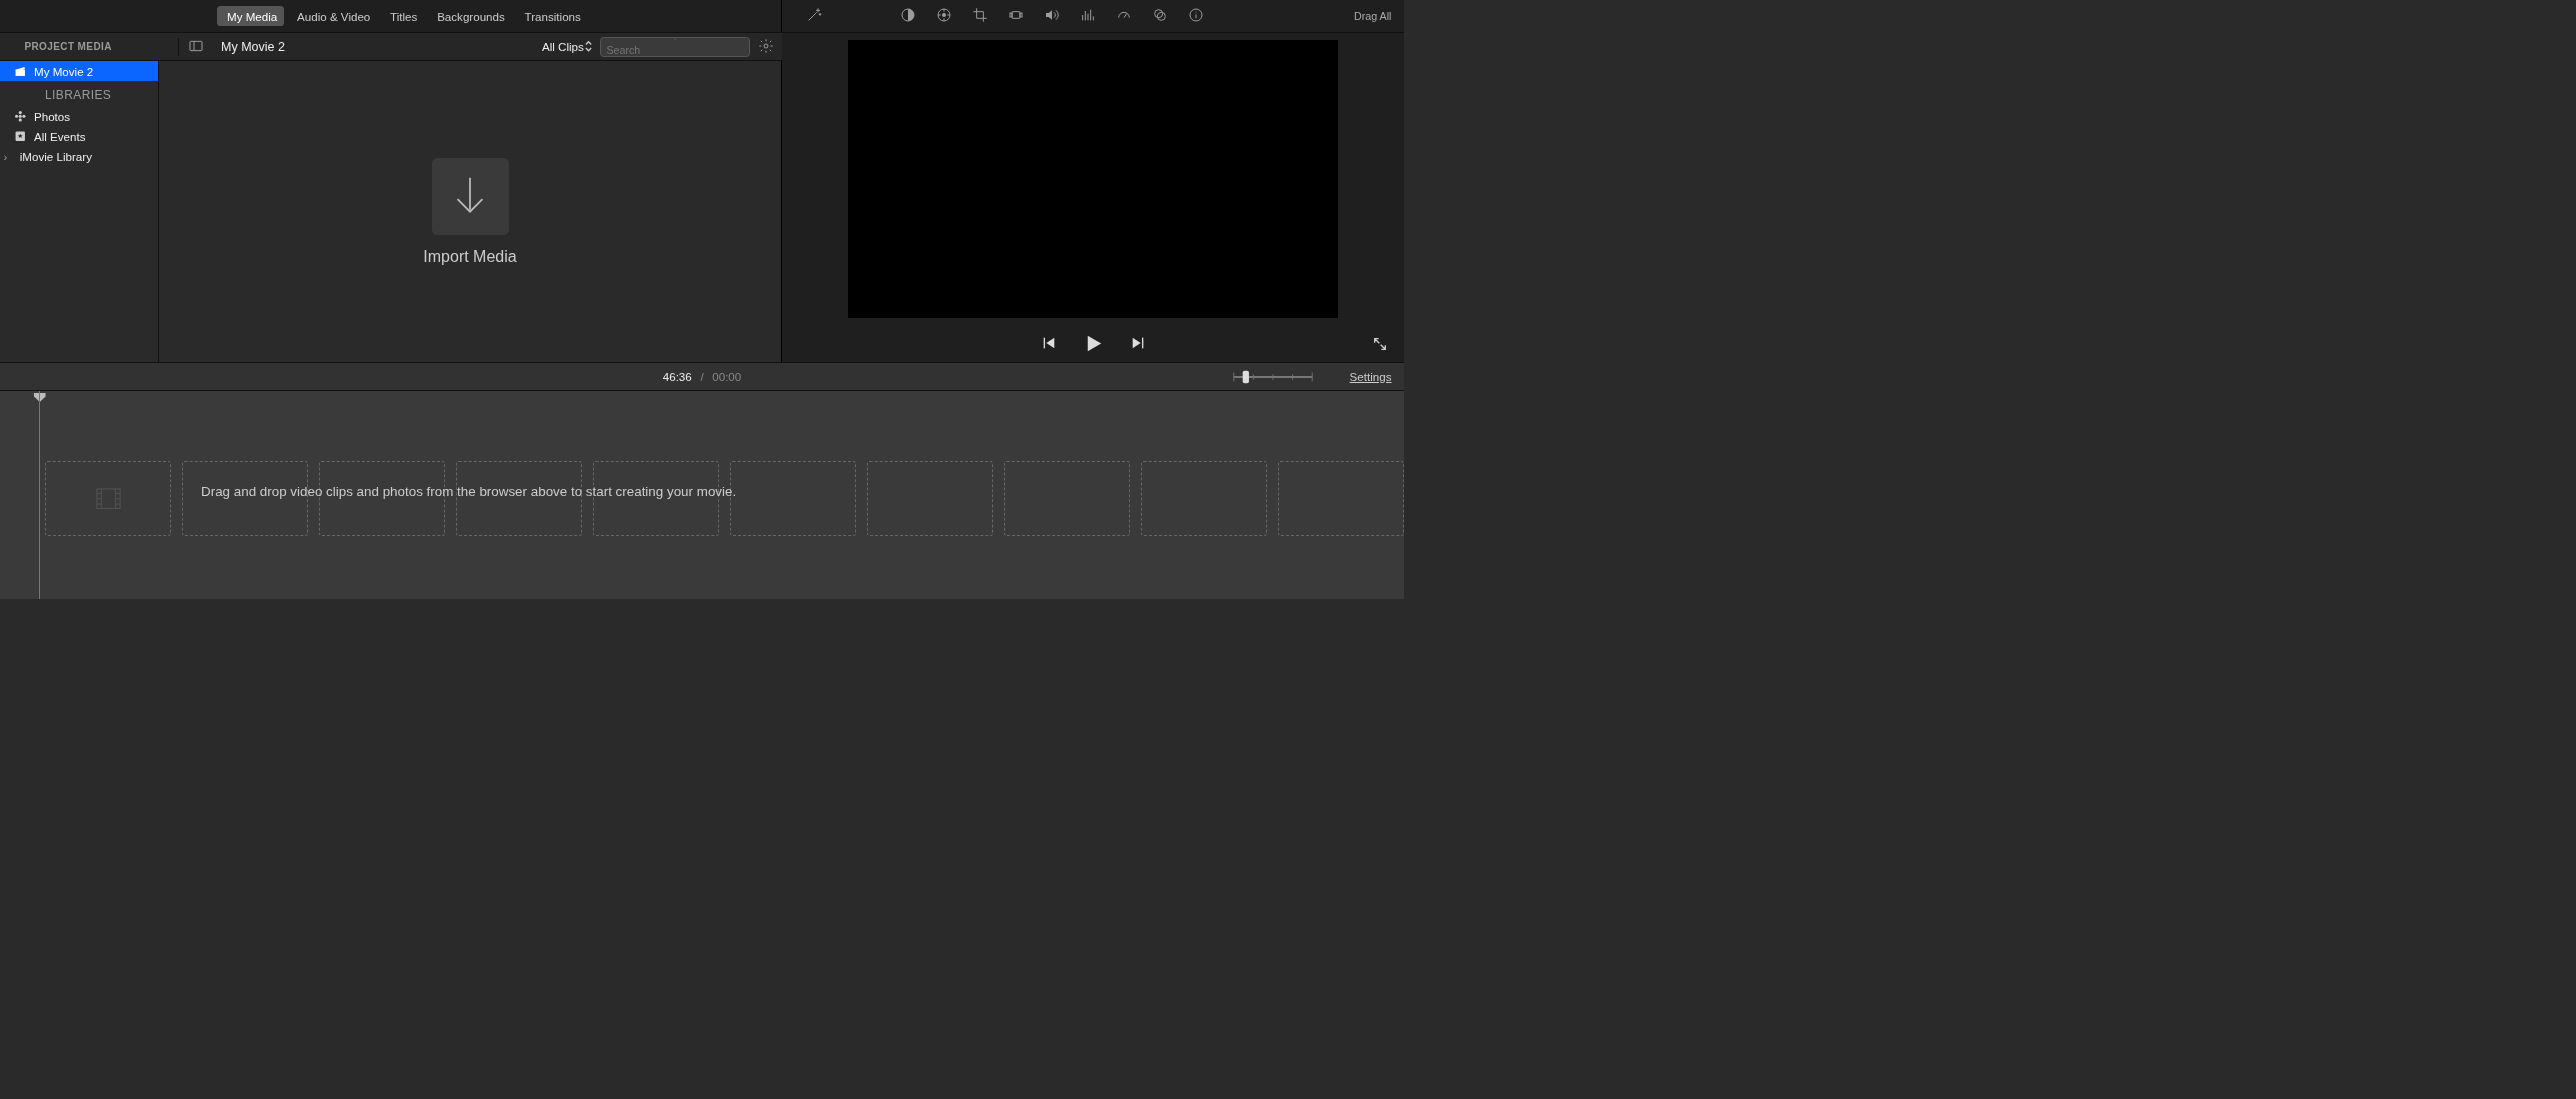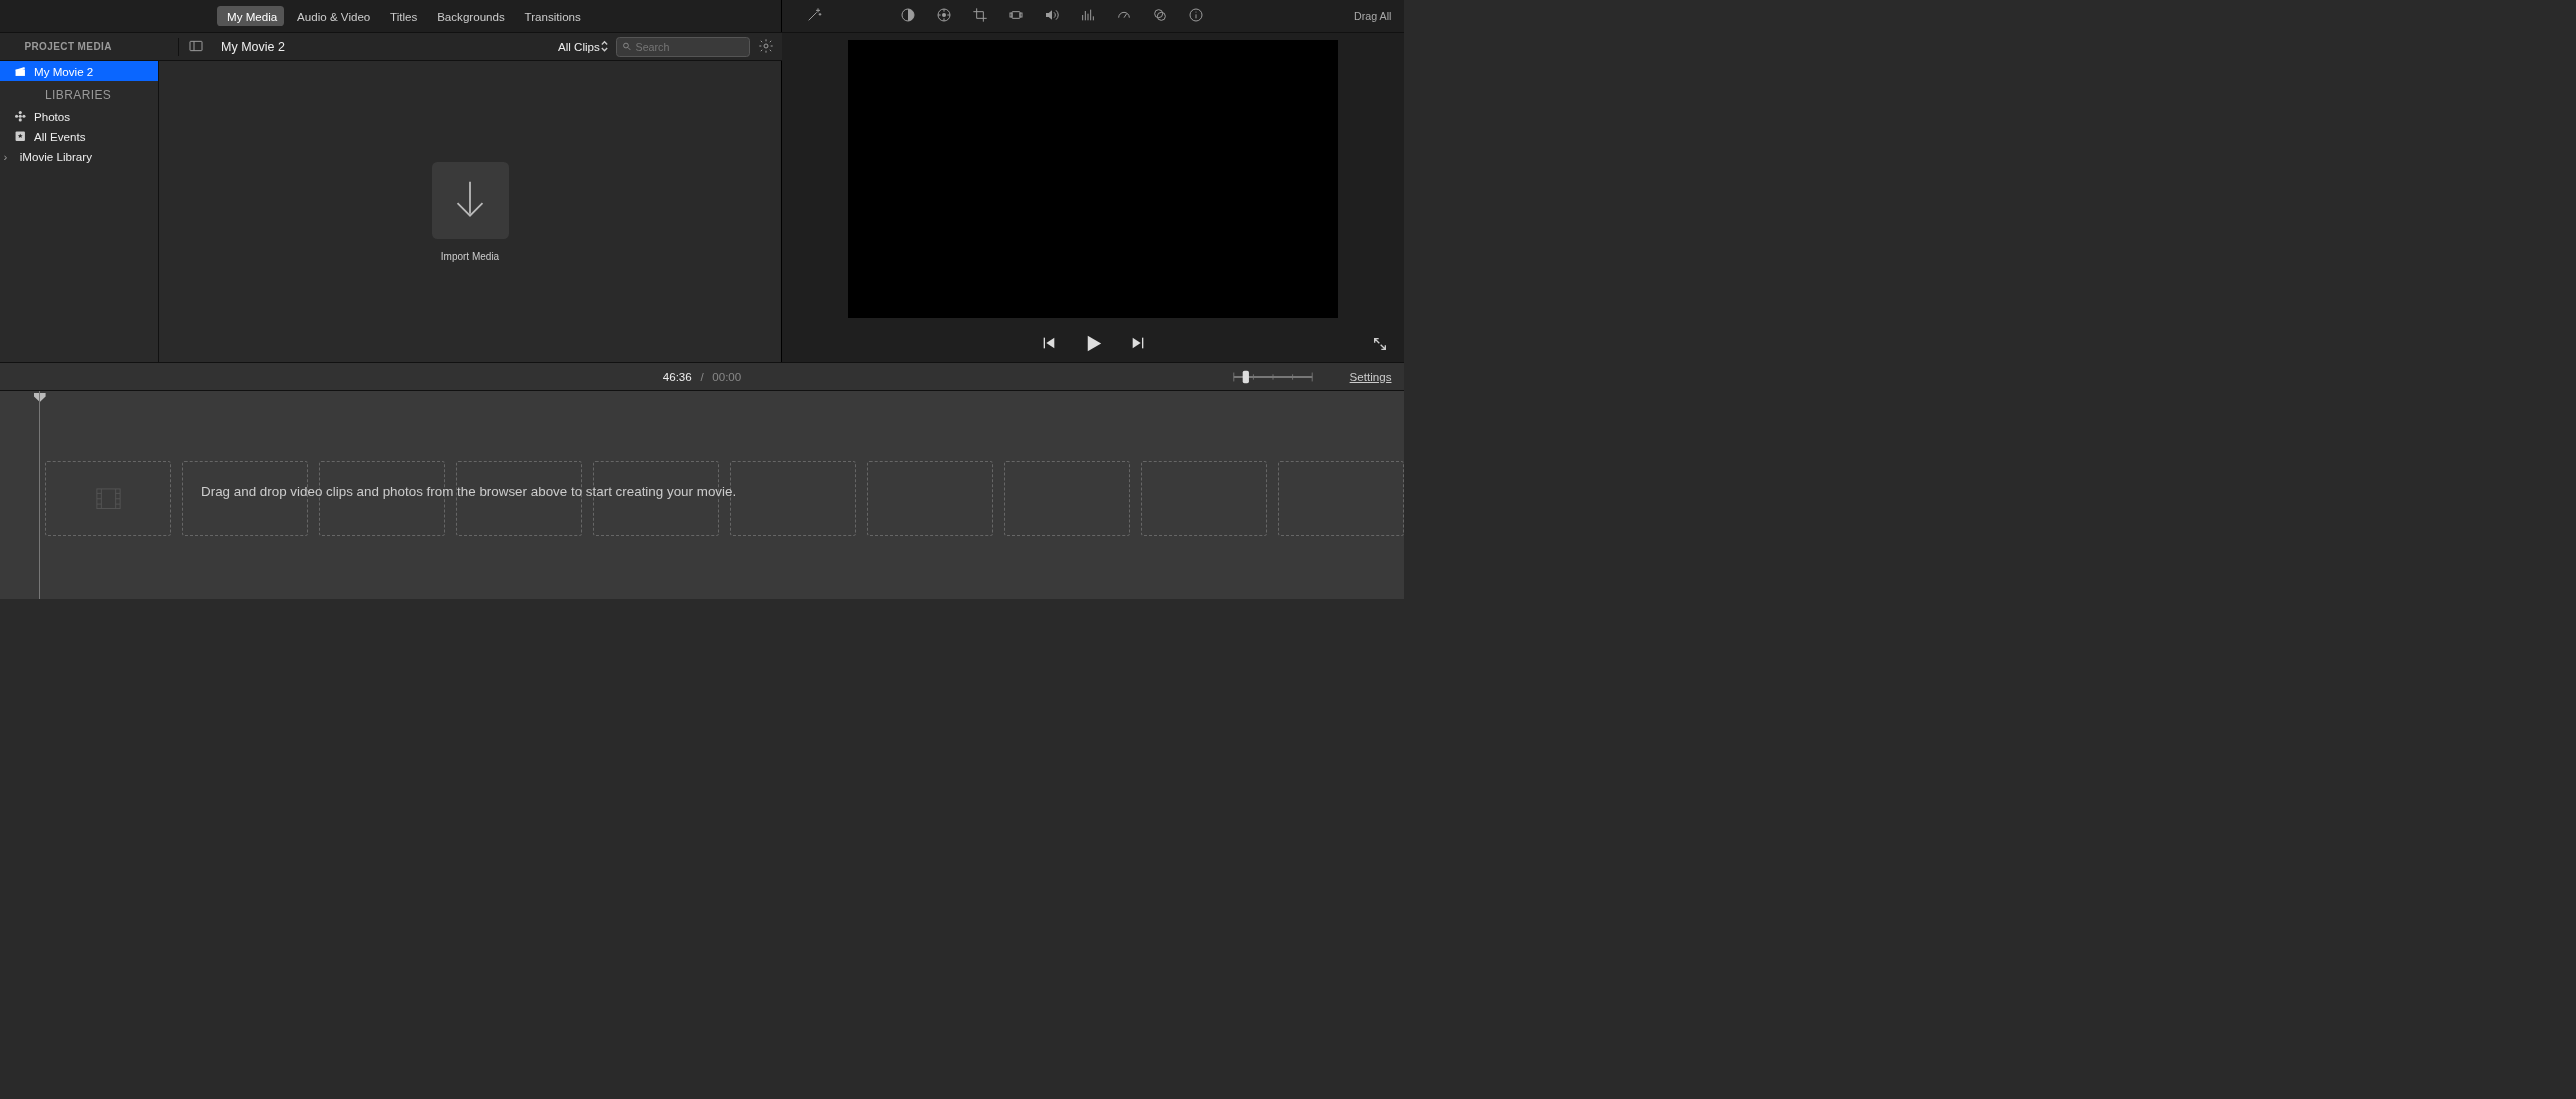--- a/index.html
+++ b/index.html
@@ -19,35 +19,35 @@
   .icon-svg * { stroke: #9c9c9c; fill: none; stroke-width: 1.5; }
   .icon-svg .fillme { fill: #9c9c9c; stroke: none; }
 
   
   .browser-header { position: absolute; top: 32px; left: 0; width: 782px; height: 29px; background: #262626; border-top: 0.9px solid #111; border-bottom: 0.9px solid #111; display: flex; align-items: center; padding-left: 19px; }
   .proj-media-label { width: 159px; padding-left: 5.4px; color: #9a9a9a; font-size: 10px; font-weight: 600; letter-spacing: 0.4px; }
   .sidebar-toggle-cell { width: 34px; display:flex; justify-content:center; border-left:0.9px solid #111;}
   .title-cell { padding-left: 9px; color: #eee; font-size: 12.5px; }
   .spacer { flex: 1; }
   .filter-cell { display: flex; align-items: center; color: #eee; font-size: 11.6px; margin-right: 7.2px; gap:0;}
-  .search-cell { width: 134px; height: 20px; background: #3a3a3a; border:0.9px solid #555; border-radius: 3.6px; display: flex; align-items: center; padding: 0 5.4px; gap:3.6px;}
+  .search-cell { width: 150px; height: 20px; background: #3a3a3a; border:0.9px solid #555; border-radius: 3.6px; display: flex; align-items: center; padding: 0 5.4px; gap:3.6px;flex-direction:column;}
   .search-cell input { background: transparent; border: none; outline: none; color: #aaa; font-size: 10.7px; width: 100%; }
   .gear-cell { width: 32px; display: flex; justify-content: center; }
 
   
   .sidebar { position: absolute; top: 61px; left: 0; width: 159px; bottom: 236px; background: #2a2a2a; border-right: 0.9px solid #111;}
   .sidebar-item { display: flex; align-items: center; gap: 7.2px; padding: 3.6px 7.2px 3.6px 14.3px; font-size: 11.6px; color: #eee; }
   .sidebar-item.sel { background: #0a66ff; color: #fff; }
   .sidebar-heading { padding: 7.2px 7.2px 3.6px 5.4px; color: #9a9a9a; font-size: 12px; font-weight: 400; letter-spacing: 0.4px; text-align: center; }
   .disclose { width:9px; display:inline-block; color:#999;}
 
   
   .browser-main { position: absolute; top: 61px; left: 159px; width: 623px; bottom: 236px; background: #2a2a2a; border-right:0.9px solid #000; display:flex; align-items:center; justify-content:center; flex-direction:column; }
   .import-box { width: 77px; height: 77px; background: #3a3a3a; border-radius: 5.4px; display:flex; align-items:center; justify-content:center; margin-bottom:12.5px;}
-  .import-label { color:#ccc; font-size:10px; }
+  .import-label { color:#ccc; font-size:16px; }
 
   
   .viewer-area { position:absolute; top:32px; left:782px; right:0; bottom:236px; background:#1f1f1f; border-top:0.9px solid #111;}
   .viewer-canvas { position:absolute; top:7.2px; left:66px; right:66px; height:278px; background:#000;}
   .viewer-controls { position:absolute; bottom:5.4px; left:0; right:0; height:27px; display:flex; align-items:center; justify-content:center; gap:25px;}
   .fs-btn { position:absolute; right:16px; bottom:9px; }
 
   
   .tl-header { position:absolute; left:0; right:0; bottom:208px; height:29px; background:#323232; border-top:0.9px solid #111; border-bottom:0.9px solid #111; display:flex; align-items:center;}
   .time-center { position:absolute; left:50%; transform:translateX(-50%); font-size:11.6px;}

